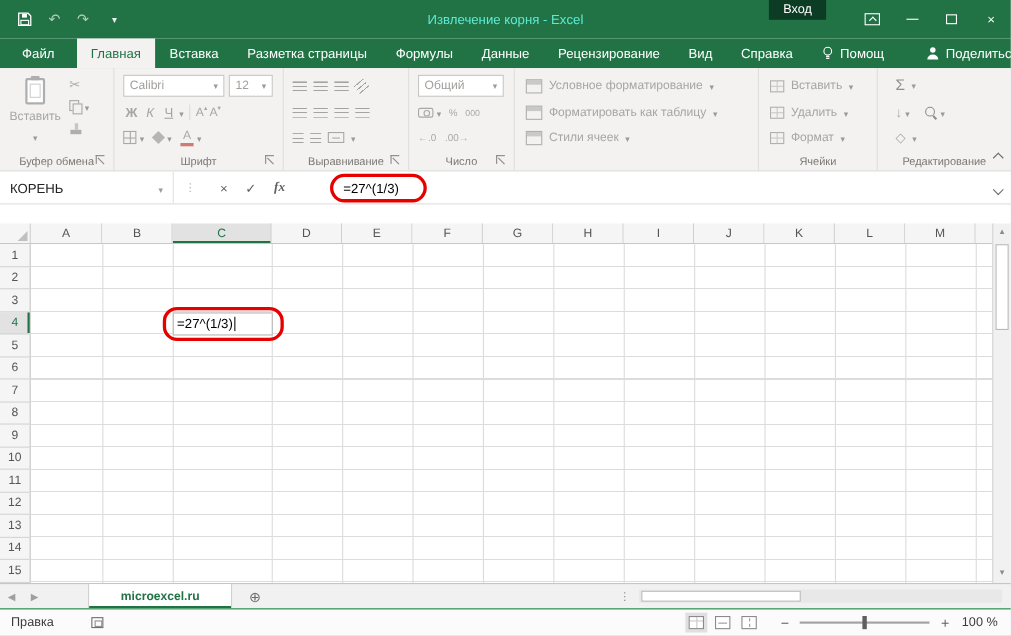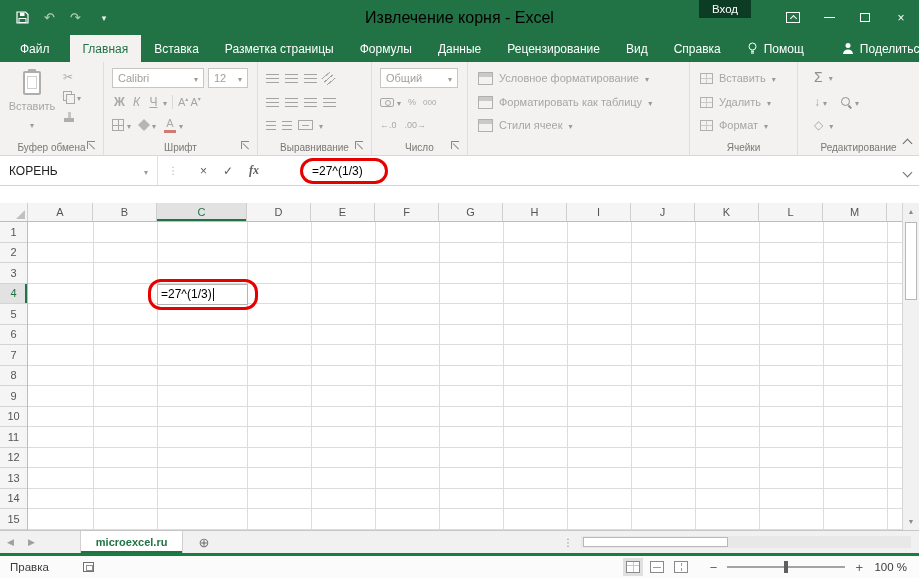--- a/index.html
+++ b/index.html
@@ -4,21 +4,21 @@
 <style>
   *{box-sizing:border-box;margin:0;padding:0}
   body{font-family:"Liberation Sans",sans-serif;background:#888}
   .app{position:relative;width:919px;height:578px;background:#fff;overflow:hidden;font-size:12px}
 
   
   .titlebar{position:absolute;left:0;top:0;width:100%;height:35px;background:#217346;display:flex;align-items:center;color:#fff}
   .qat{display:flex;align-items:center;gap:15px;padding-left:16px;z-index:2}
   .qat .glyph{font-size:13px;opacity:.65;cursor:default}
   .qat .ddg{font-size:9px;margin-left:6px;opacity:.9}
-  .win-title{position:absolute;left:0;right:0;text-align:center;font-size:16px;color:#000000;pointer-events:none}
+  .win-title{position:absolute;left:0;right:0;text-align:center;font-size:12px;color:#5eead4;pointer-events:none}
   .tb-right{margin-left:auto;display:flex;align-items:flex-start;height:100%;z-index:2}
   .signin{background:#0d3c24;color:#fff;font-size:11.5px;padding:3px 13px;margin-right:24px;cursor:pointer}
   .wbtn{width:36px;height:100%;display:flex;align-items:center;justify-content:center;font-size:12px}
   .rdo-box{width:14px;height:11px;border:1px solid #fff;position:relative}
   .rdo-box::after{content:"";position:absolute;left:4px;top:3px;width:4px;height:4px;border-left:1px solid #fff;border-top:1px solid #fff;transform:rotate(45deg)}
   .minbar{width:11px;height:1px;background:#fff}
   .maxbox{width:10px;height:9px;border:1px solid #fff}
 
   
   .tabrow{position:absolute;left:0;top:35px;width:100%;height:27px;background:#217346;display:flex;align-items:stretch;color:#fff;font-size:12px}
@@ -136,29 +136,29 @@
   .caret{display:inline-block;width:1px;height:13px;background:#111;margin-left:1px}
   .cell-oval{left:148px;top:76px;width:110px;height:31px}
   .vscroll{position:absolute;right:0;top:0;width:17px;height:327px;background:#f1f1f1;border-left:1px solid #d4d4d4}
   .varrow{position:absolute;left:0;right:0;height:17px;display:flex;align-items:center;justify-content:center;font-size:7px;color:#8a8a8a;cursor:pointer}
   .varrow.up{top:0}.varrow.down{bottom:0}
   .vthumb{position:absolute;left:2px;top:19px;width:12px;height:78px;background:#fff;border:1px solid #b8b8b8;cursor:pointer}
 
   
   .sheetbar{position:absolute;left:0;top:530px;width:100%;height:23px;background:#f1f1f1;border-top:1px solid #c6c6c6;display:flex;align-items:center}
   .sb-nav{padding:0 7px;font-size:9px;color:#9f9f9f;cursor:pointer}
-  .sheet-tab{margin-left:38px;height:100%;padding:0 15px;background:#fff;border-left:1px solid #d0d0d0;border-right:1px solid #d0d0d0;display:flex;align-items:center;color:#217346;font-weight:bold;font-size:11px;box-shadow:inset 0 -2px 0 #217346;cursor:pointer}
+  .sheet-tab{margin-left:38px;height:100%;padding:0 29px;background:#fff;border-left:1px solid #d0d0d0;border-right:1px solid #d0d0d0;display:flex;align-items:center;color:#217346;font-weight:bold;font-size:11px;box-shadow:inset 0 -2px 0 #217346;cursor:pointer}
   .sb-add{margin-left:15px;font-size:13px;color:#6d6d6d;cursor:pointer}
   .sb-right{margin-left:auto;display:flex;align-items:center;gap:8px;margin-right:8px}
   .sb-dots{color:#8a8a8a;font-size:10px}
   .hscroll{position:relative;width:330px;height:12px;background:#e8e8e8;cursor:pointer}
   .hthumb{position:absolute;left:2px;top:1px;width:145px;height:10px;background:#fff;border:1px solid #b8b8b8}
 
   
-  .statusbar{position:absolute;left:0;top:553px;width:100%;height:25px;background:#fbfbfb;border-top:3px solid #15803d;display:flex;align-items:center;color:#3b3b3b;font-size:11.5px}
+  .statusbar{position:absolute;left:0;top:553px;width:100%;height:25px;background:#fbfbfb;border-top:1px solid #15803d;display:flex;align-items:center;color:#3b3b3b;font-size:11.5px}
   .st-mode{margin-left:10px}
   .macro-ico{margin-left:34px;width:11px;height:10px;border:1px solid #707070;position:relative;cursor:pointer}
   .macro-ico::after{content:"";position:absolute;left:2px;top:2px;width:5px;height:4px;border:1px solid #909090}
   .st-right{margin-left:auto;display:flex;align-items:center;gap:10px;margin-right:12px}
   .vico{width:14px;height:12px;border:1px solid #8a8a8a;background:#fff;display:inline-block;position:relative;cursor:pointer}
   .vico.normal{background:linear-gradient(#c9c9c9,#c9c9c9) 0 3px/100% 1px no-repeat,linear-gradient(#c9c9c9,#c9c9c9) 6px 0/1px 100% no-repeat,#fff}
   .vico.sel{box-shadow:0 0 0 3px #e0e0e0}
   .vico.layout::after{content:"";position:absolute;left:2px;top:2px;right:2px;height:3px;border-bottom:1px solid #9a9a9a}
   .vico.break::after{content:"";position:absolute;left:6px;top:1px;bottom:1px;border-left:1px dashed #9a9a9a}
   .zbtn{font-size:13px;color:#5f5f5f;cursor:pointer}

